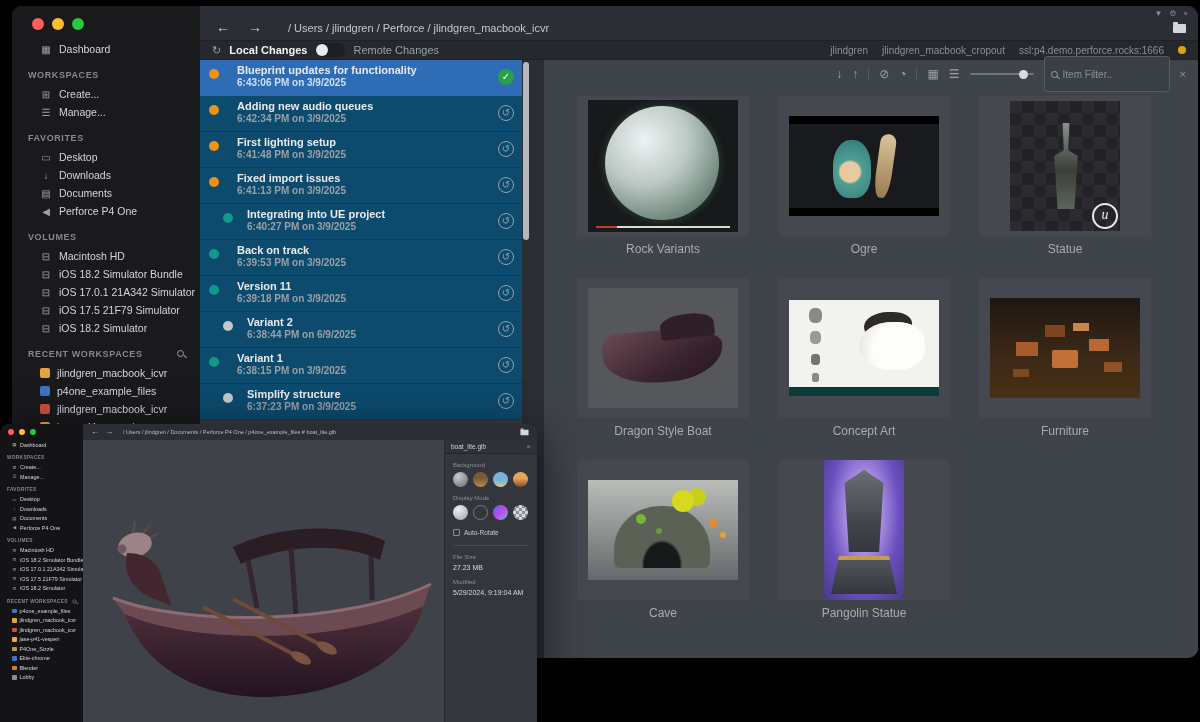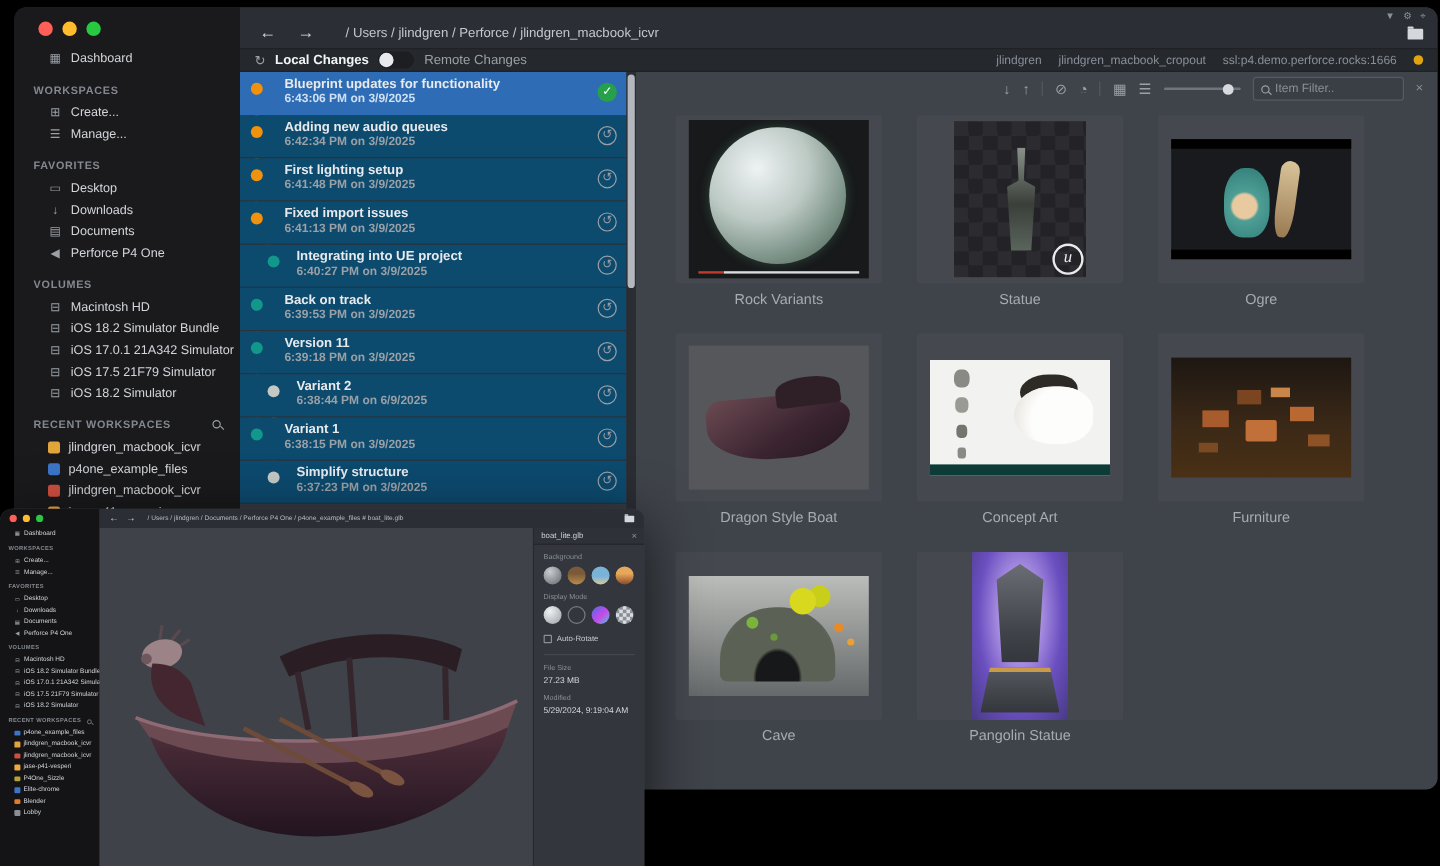--- a/index.html
+++ b/index.html
@@ -46,21 +46,21 @@
   .refresh { color:#9aa0a6; font-size:11px; }
   .lc-label { color:#f2f4f6; font-size:11px; font-weight:bold; }
   .rc-label { color:#9aa0a6; font-size:11px; }
   .toggle { width:30px; height:14px; background:#1c1e22; border-radius:7px; position:relative; }
   .toggle .knob { position:absolute; left:1px; top:1px; width:12px; height:12px;
     border-radius:50%; background:#e8eaed; }
   .conn { margin-left:auto; display:flex; align-items:center; gap:14px;
     color:#8a8f98; font-size:10px; }
   .conn .ydot { width:8px; height:8px; border-radius:50%; background:#e0a410; }
 
-  .m-content { flex:1; display:flex; min-height:0; }
+  .m-content { flex:1; display:flex; min-height:0;gap:14px; }
 
   
   .timeline { width:330px; flex:none; background:#383b42; position:relative; overflow:hidden; }
   .t-rows { position:absolute; left:0; top:0; right:8px; }
   .t-row { height:36px; border-bottom:1px solid #2e3136; position:relative;
     padding:4px 30px 0 37px; background:#0c4a6e; }
   .t-row.indent { padding-left:47px; }
   .t-row.selected { background:#2e6cb5; border-bottom-color:#2e6cb5; }
   .t-title { color:#e8eaed; font-size:11px; font-weight:bold; line-height:13px;
     white-space:nowrap; overflow:hidden; }
@@ -80,21 +80,21 @@
 
   
   .grid-panel { flex:1; background:#3f434a; min-width:0; display:flex; flex-direction:column; }
   .grid-toolbar { height:28px; display:flex; align-items:center; justify-content:flex-end;
     gap:10px; padding-right:12px; color:#9aa0a6; font-size:12px; flex:none; }
   .tb-ico { line-height:1; }
   .tb-sep { width:1px; height:12px; background:#545860; }
   .slider { width:64px; height:2px; background:#70747c; border-radius:1px; position:relative; }
   .slider .knob { position:absolute; left:78%; top:-3.5px; width:9px; height:9px;
     border-radius:50%; background:#d8dade; }
-  .filter-box { width:126px; height:20px; background:#3a3e45; border:1px solid #565a62;
+  .filter-box { width:126px; height:36px; background:#3a3e45; border:1px solid #565a62;
     border-radius:3px; display:flex; align-items:center; padding:0 6px; gap:5px; }
   .filter-box .lens { display:inline-block; flex:none; }
   .filter-box input { background:transparent; border:none; outline:none; color:#c6cad0;
     font-size:10px; width:100%; font-family:"Liberation Sans",sans-serif; }
   .filter-box input::placeholder { color:#8a8f98; }
   .clear-x { color:#8a8f98; font-size:11px; }
 
   .grid { display:grid; grid-template-columns:repeat(3,172px); column-gap:29px; row-gap:22px;
     padding:8px 0 0 33px; }
   .card { width:172px; }
@@ -505,30 +505,30 @@
 
             <div class="card">
               <div class="tile">
                 <div class="thumb art-rock"></div>
               </div>
               <div class="caption">Rock Variants</div>
             </div>
 
             <div class="card">
               <div class="tile">
+                <div class="thumb art-ogre"></div>
+              </div>
+              <div class="caption">Ogre</div>
+            </div>
+
+            <div class="card">
+              <div class="tile">
                 <div class="thumb art-statue"></div>
               </div>
               <div class="caption">Statue</div>
-            </div>
-
-            <div class="card">
-              <div class="tile">
-                <div class="thumb art-ogre"></div>
-              </div>
-              <div class="caption">Ogre</div>
             </div>
 
             <div class="card">
               <div class="tile">
                 <div class="thumb art-boat"></div>
               </div>
               <div class="caption">Dragon Style Boat</div>
             </div>
 
             <div class="card">

